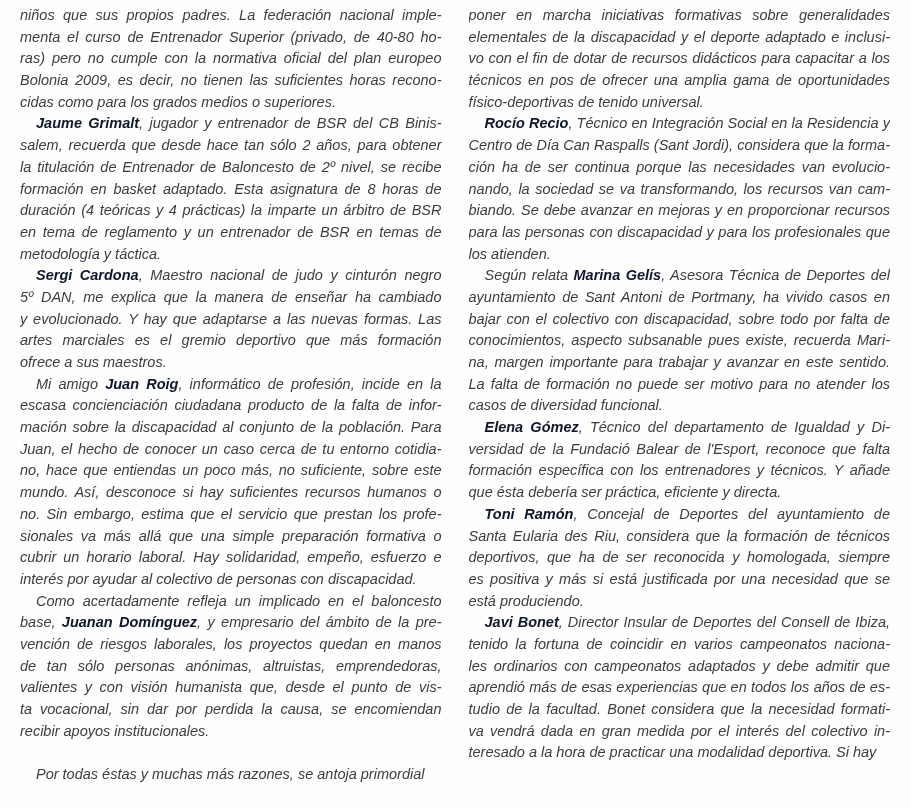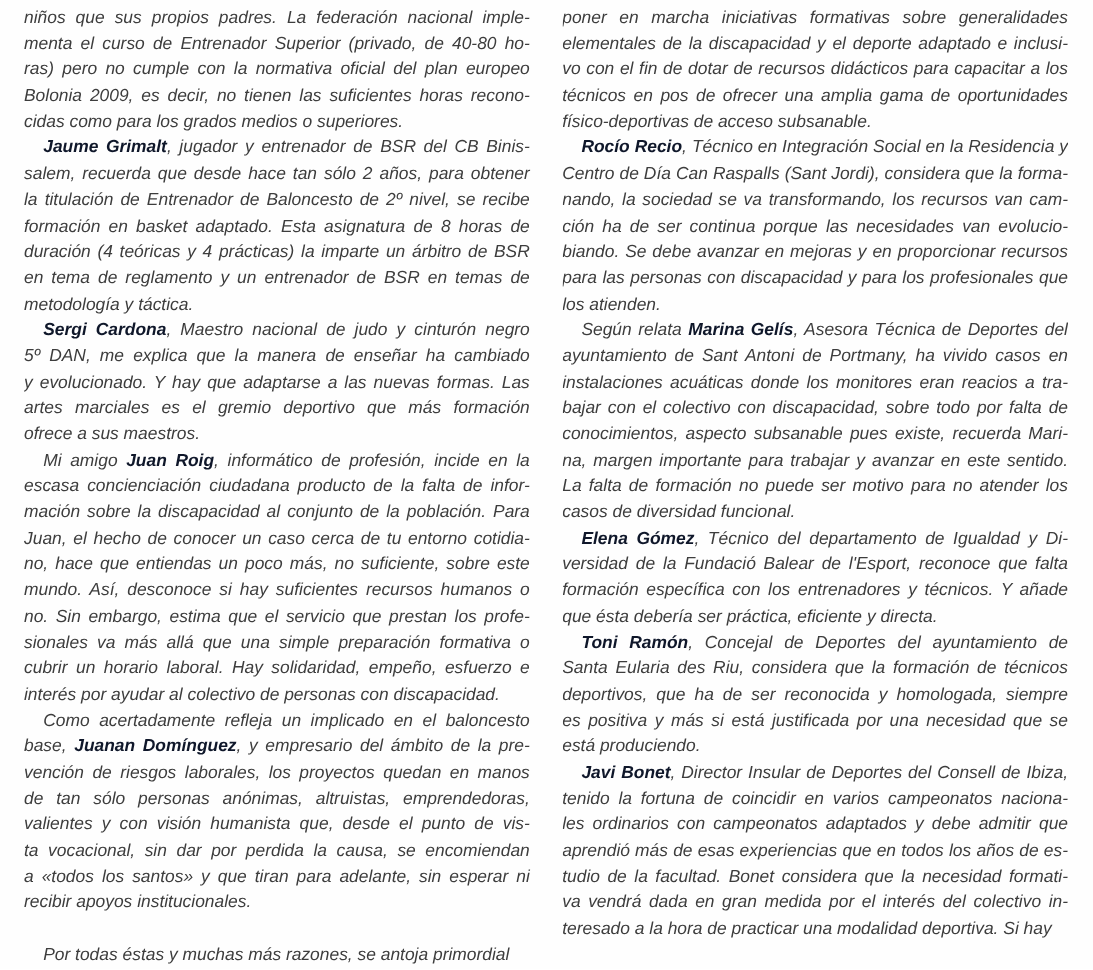--- a/index.html
+++ b/index.html
@@ -91,48 +91,46 @@
         <div class="line"><span>cubrir un horario laboral. Hay solidaridad, empeño, esfuerzo e</span></div>
         <div class="line last-line"><span>interés por ayudar al colectivo de personas con discapacidad.</span></div>
       </div>
       <div class="paragraph">
         <div class="line indented"><span>Como acertadamente refleja un implicado en el baloncesto</span></div>
         <div class="line"><span>base, </span><span class="person-name">Juanan Domínguez</span><span>, y empresario del ámbito de la pre-</span></div>
         <div class="line"><span>vención de riesgos laborales, los proyectos quedan en manos</span></div>
         <div class="line"><span>de tan sólo personas anónimas, altruistas, emprendedoras,</span></div>
         <div class="line"><span>valientes y con visión humanista que, desde el punto de vis-</span></div>
         <div class="line"><span>ta vocacional, sin dar por perdida la causa, se encomiendan</span></div>
-        <div class="line"><span>a «todos los santos» y que tiran para adelante, sin esperar ni</span></div>
         <div class="line last-line"><span>recibir apoyos institucionales.</span></div>
       </div>
       <div class="paragraph gap-before">
         <div class="line last-line indented"><span>Por todas éstas y muchas más razones, se antoja primordial</span></div>
       </div>
     </div>
   <div class="col">
       <div class="paragraph">
         <div class="line"><span>poner en marcha iniciativas formativas sobre generalidades</span></div>
         <div class="line"><span>elementales de la discapacidad y el deporte adaptado e inclusi-</span></div>
         <div class="line"><span>vo con el fin de dotar de recursos didácticos para capacitar a los</span></div>
         <div class="line"><span>técnicos en pos de ofrecer una amplia gama de oportunidades</span></div>
-        <div class="line last-line"><span>físico-deportivas de acceso subsanable.</span></div>
+        <div class="line last-line"><span>físico-deportivas de tenido universal.</span></div>
       </div>
       <div class="paragraph">
         <div class="line indented"><span class="person-name">Rocío Recio</span><span>, Técnico en Integración Social en la Residencia y</span></div>
         <div class="line"><span>Centro de Día Can Raspalls (Sant Jordi), considera que la forma-</span></div>
+        <div class="line"><span>ción ha de ser continua porque las necesidades van evolucio-</span></div>
         <div class="line"><span>nando, la sociedad se va transformando, los recursos van cam-</span></div>
-        <div class="line"><span>ción ha de ser continua porque las necesidades van evolucio-</span></div>
         <div class="line"><span>biando. Se debe avanzar en mejoras y en proporcionar recursos</span></div>
         <div class="line"><span>para las personas con discapacidad y para los profesionales que</span></div>
         <div class="line last-line"><span>los atienden.</span></div>
       </div>
       <div class="paragraph">
         <div class="line indented"><span>Según relata </span><span class="person-name">Marina Gelís</span><span>, Asesora Técnica de Deportes del</span></div>
         <div class="line"><span>ayuntamiento de Sant Antoni de Portmany, ha vivido casos en</span></div>
-        <div class="line"><span>instalaciones acuáticas donde los monitores eran reacios a tra-</span></div>
         <div class="line"><span>bajar con el colectivo con discapacidad, sobre todo por falta de</span></div>
         <div class="line"><span>conocimientos, aspecto subsanable pues existe, recuerda Mari-</span></div>
         <div class="line"><span>na, margen importante para trabajar y avanzar en este sentido.</span></div>
         <div class="line"><span>La falta de formación no puede ser motivo para no atender los</span></div>
         <div class="line last-line"><span>casos de diversidad funcional.</span></div>
       </div>
       <div class="paragraph">
         <div class="line indented"><span class="person-name">Elena Gómez</span><span>, Técnico del departamento de Igualdad y Di-</span></div>
         <div class="line"><span>versidad de la Fundació Balear de l'Esport, reconoce que falta</span></div>
         <div class="line"><span>formación específica con los entrenadores y técnicos. Y añade</span></div>

